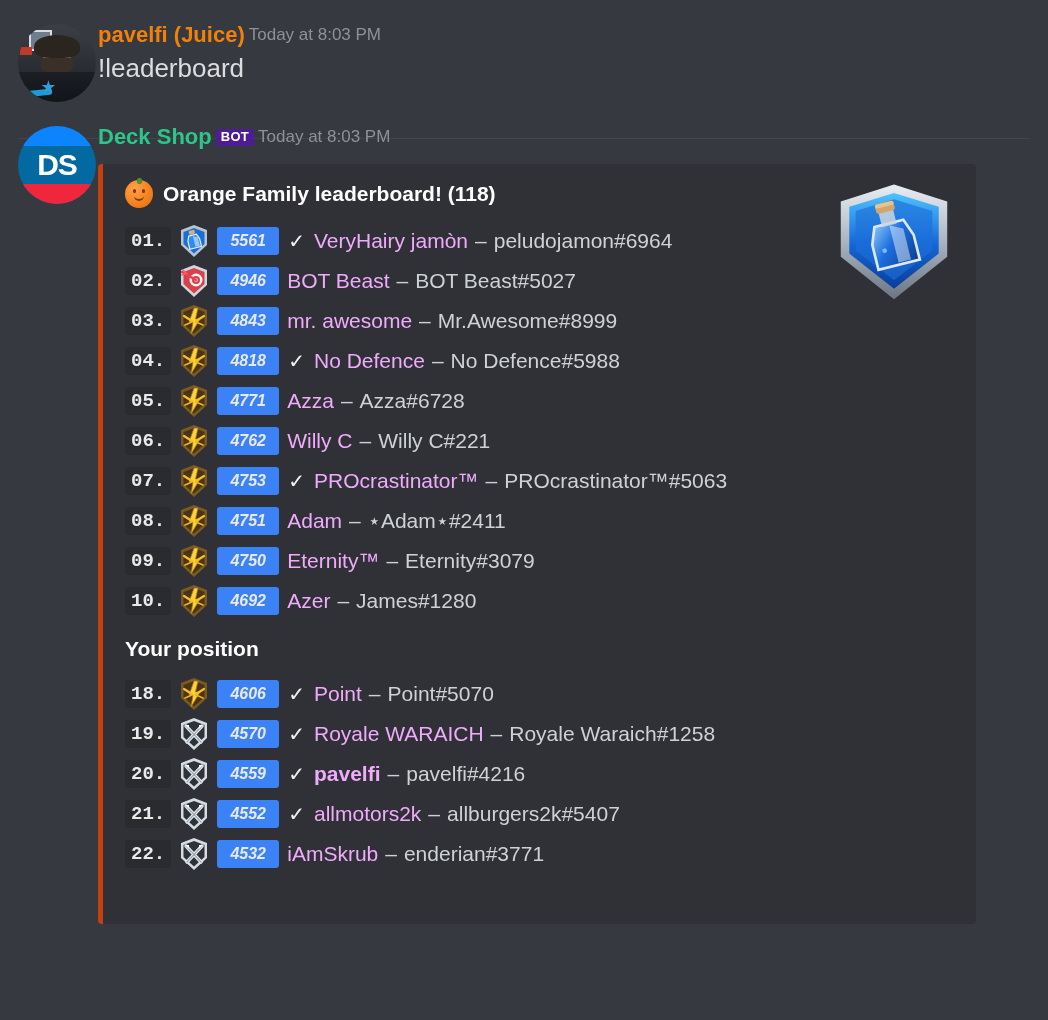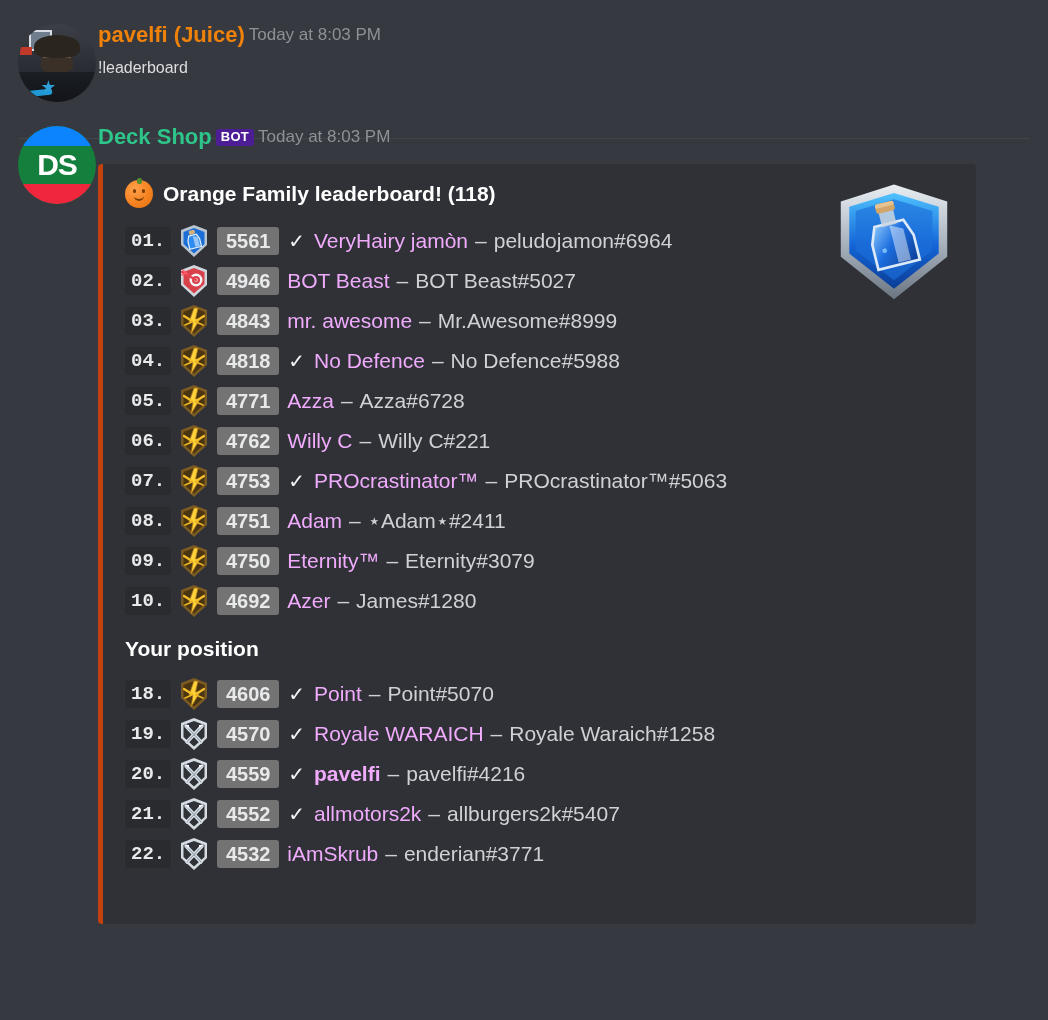--- a/index.html
+++ b/index.html
@@ -73,21 +73,21 @@
   .av-screen {
     position: absolute; left: 14%; top: 8%; width: 30%; height: 26%;
     background: #6f7d8c; border: 2px solid #d7dde3;
   }
   .av-red {
     position: absolute; left: 2%; top: 30%; width: 16%; height: 10%;
     background: #c0392b;
   }
 
   
-  .avatar-ds { background: #15803d; }
+  .avatar-ds { background: #0369a1; }
   .ds-top {
     position: absolute; left: 0; top: 0; width: 100%; height: 26%;
     background: #0b84fe;
   }
   .ds-bot {
     position: absolute; left: 0; bottom: 0; width: 100%; height: 26%;
     background: #f0263c;
   }
   .ds-text {
     position: absolute; left: 0; top: 0; width: 100%; height: 100%;
@@ -119,21 +119,21 @@
   }
 
   .timestamp {
     color: #8e9297;
     font-size: 17px;
     line-height: 26px;
   }
 
   .msg-body {
     color: #dcddde;
-    font-size: 16px;
+    font-size: 26px;
     line-height: 28px;
     margin-top: 6px;
   }
 
   
   .embed {
     margin-top: 14px;
     width: 878px;
     background: #2f3136;
     border-left: 5px solid #c2410c;
@@ -207,29 +207,30 @@
   .badge {
     width: 30px; height: 34px;
     margin: 0 8px;
     flex: 0 0 30px;
     position: relative;
   }
 
   .badge svg { width: 100%; height: 100%; display: block; }
 
   .score {
-    background: #737373;
+    background: #3b82f6;
     color: #e8e9ea;
     font-weight: bold;
-    font-size: 20px;
+    font-size: 16px;
     padding: 3px 7px;
     border-radius: 3px;
     line-height: 22px;
     min-width: 62px;
     text-align: center;
+    font-style: italic;
   }
 
   .check {
     color: #f2f3f5;
     font-size: 20px;
     margin-left: 9px;
     margin-right: 1px;
     font-weight: normal;
   }
 

